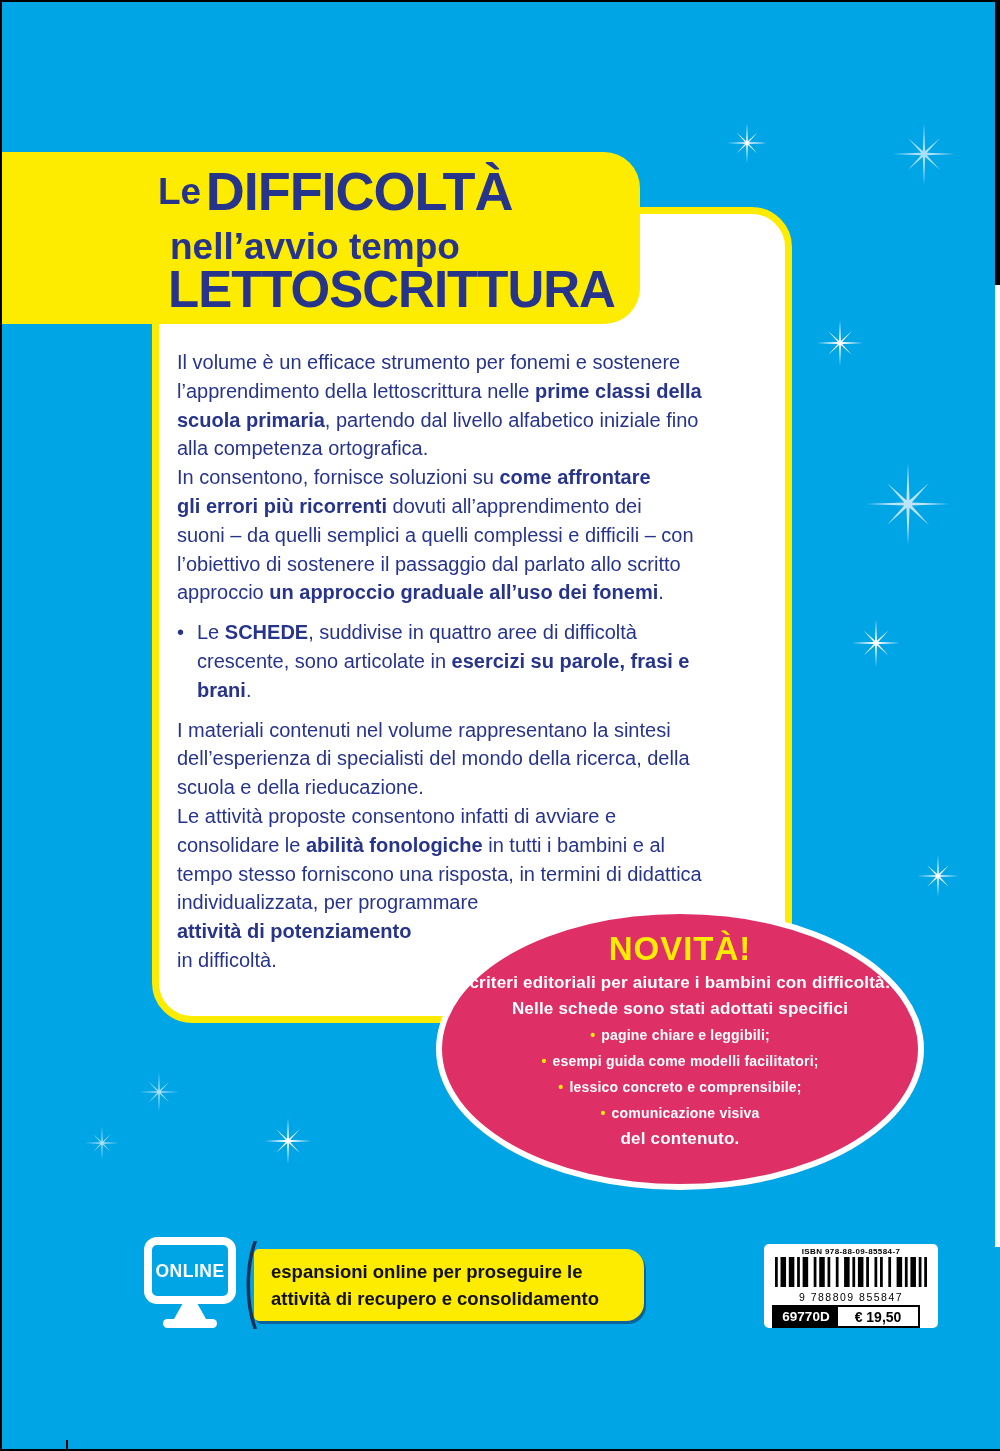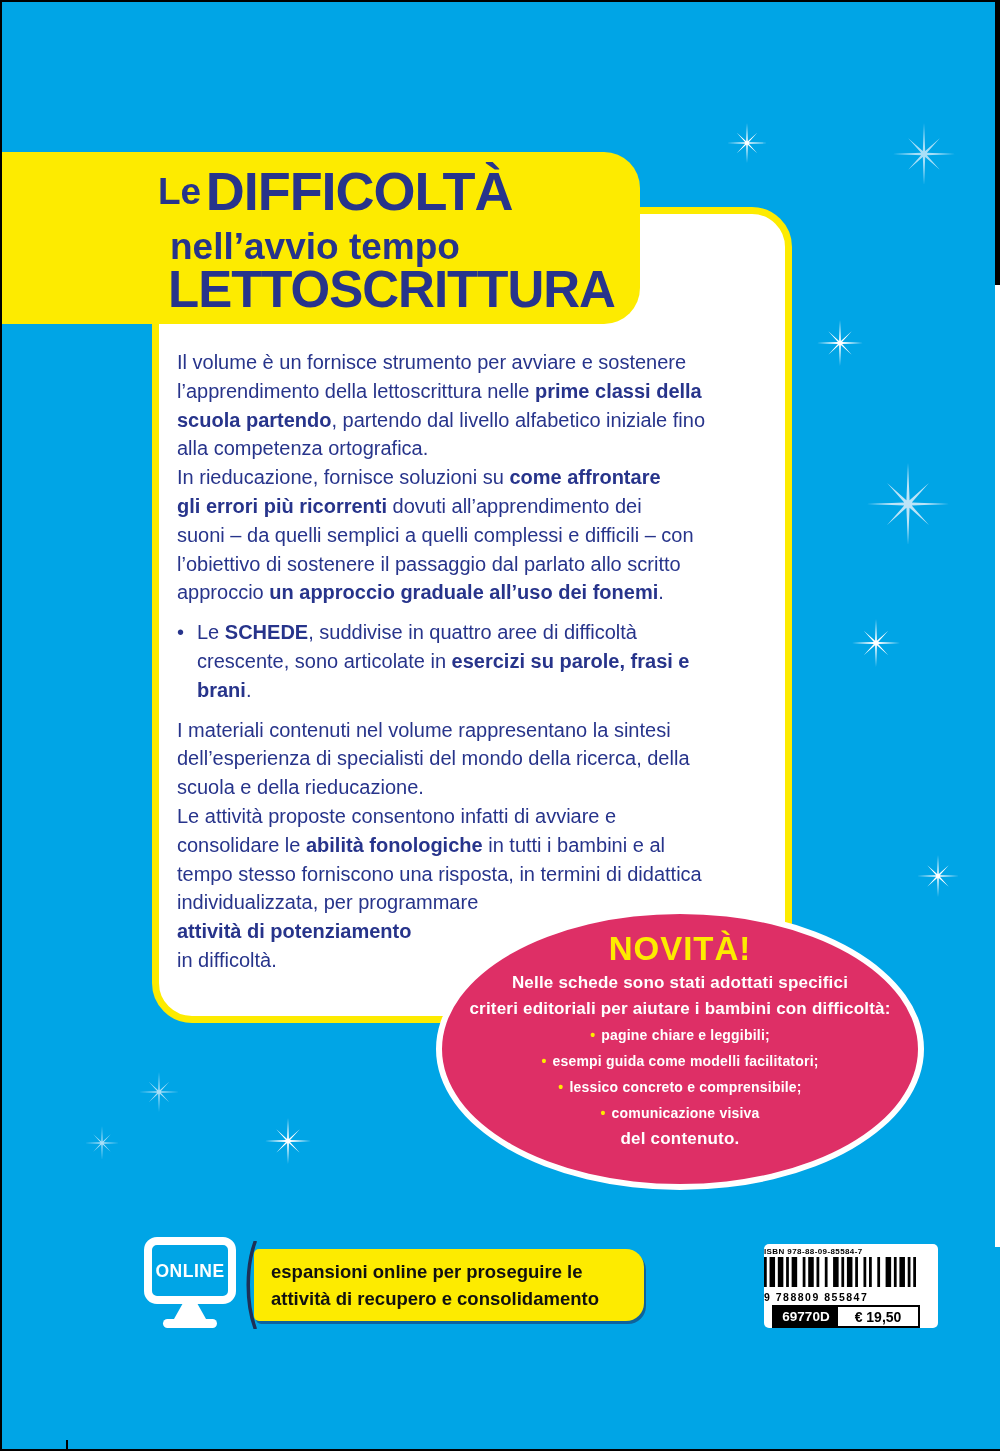--- a/index.html
+++ b/index.html
@@ -46,23 +46,23 @@
   
   .ribbon{left:252px;top:1247px;width:390px;height:72px;background:#FDEB00;
           border-radius:5px 18px 18px 5px;z-index:3;box-sizing:border-box;
           padding:9px 0 16px 17px;color:#101010;font-weight:bold;font-size:18.5px;line-height:27px;
           filter:drop-shadow(2px 3px 0 rgba(26,45,94,.55));}
   .curl{left:242px;top:1239px;z-index:4;}
   .monitor{left:140px;top:1234px;z-index:3;}
 
   
   .bcode{left:762px;top:1242px;width:174px;height:84px;background:#fff;border-radius:5px;
-         z-index:3;box-sizing:border-box;padding-top:3px;text-align:left;color:#000;}
+         z-index:3;box-sizing:border-box;padding-top:3px;text-align:center;color:#000;}
   .isbn{font-size:8px;font-weight:bold;letter-spacing:.4px;line-height:10px;}
-  .digits{font-size:10.5px;font-weight:bold;letter-spacing:1.5px;line-height:12px;}
+  .digits{font-size:10.5px;font-weight:normal;letter-spacing:1.5px;line-height:12px;}
   .price-row{display:flex;width:148px;height:23px;margin:2px 0 0 8px;border:2px solid #000;box-sizing:border-box;}
   .cell-code{width:64px;background:#000;color:#fff;font-size:13.5px;font-weight:bold;
              display:flex;align-items:center;justify-content:center;}
   .cell-price{flex:1;background:#fff;color:#000;font-size:14px;font-weight:bold;
              display:flex;align-items:center;justify-content:center;}
 </style>
 </head>
 <body>
 
 <div class="page">
@@ -93,25 +93,25 @@
         <polygon points="17.0,0.0 17.7,15.4 25.7,8.3 18.6,16.3 34.0,17.0 18.6,17.7 25.7,25.7 17.7,18.6 17.0,34.0 16.3,18.6 8.3,25.7 15.4,17.7 0.0,17.0 15.4,16.3 8.3,8.3 16.3,15.4" fill="#A9DFF7"></polygon>
       </svg>
       <svg width="46" height="46" style="position: absolute; left: 263px; top: 1116px;">
         <polygon points="23.0,0.0 23.9,20.9 34.7,11.3 25.1,22.1 46.0,23.0 25.1,23.9 34.7,34.7 23.9,25.1 23.0,46.0 22.1,25.1 11.3,34.7 20.9,23.9 0.0,23.0 20.9,22.1 11.3,11.3 22.1,20.9" fill="#FFFFFF"></polygon>
       </svg>
     </div>
 
   <div class="abs panel">
     <div class="desc" id="desc">
         <div class="blk">
-          <div class="ln"><span>Il volume è un fornisce strumento per avviare e sostenere</span></div>
+          <div class="ln"><span>Il volume è un efficace strumento per fonemi e sostenere</span></div>
           <div class="ln"><span>l’apprendimento della lettoscrittura nelle </span><span class="b">prime classi della</span></div>
-          <div class="ln"><span class="b">scuola partendo</span><span>, partendo dal livello alfabetico iniziale fino</span></div>
+          <div class="ln"><span class="b">scuola primaria</span><span>, partendo dal livello alfabetico iniziale fino</span></div>
           <div class="ln"><span>alla competenza ortografica.</span></div>
-          <div class="ln"><span>In rieducazione, fornisce soluzioni su </span><span class="b">come affrontare</span></div>
+          <div class="ln"><span>In consentono, fornisce soluzioni su </span><span class="b">come affrontare</span></div>
           <div class="ln"><span class="b">gli errori più ricorrenti</span><span> dovuti all’apprendimento dei</span></div>
           <div class="ln"><span>suoni – da quelli semplici a quelli complessi e difficili – con</span></div>
           <div class="ln"><span>l’obiettivo di sostenere il passaggio dal parlato allo scritto</span></div>
           <div class="ln"><span>approccio </span><span class="b">un approccio graduale all’uso dei fonemi</span><span>.</span></div>
         </div>
         <div class="blk">
           <div class="ln"><span class="dot">•</span><span>Le </span><span class="b">SCHEDE</span><span>, suddivise in quattro aree di difficoltà</span></div>
           <div class="ln ind"><span>crescente, sono articolate in </span><span class="b">esercizi su parole, frasi e</span></div>
           <div class="ln ind"><span class="b">brani</span><span>.</span></div>
         </div>
@@ -135,22 +135,22 @@
       <span> </span>
       <span class="big">DIFFICOLTÀ</span>
     </div>
     <div class="t2">nell’avvio tempo</div>
     <div class="t3">LETTOSCRITTURA</div>
   </div>
 
   <div class="abs oval">
     <div class="nov-h">NOVITÀ!</div>
     <div id="novlines">
+        <div class="nov-ln">criteri editoriali per aiutare i bambini con difficoltà:</div>
         <div class="nov-ln">Nelle schede sono stati adottati specifici</div>
-        <div class="nov-ln">criteri editoriali per aiutare i bambini con difficoltà:</div>
         <div class="nov-ln bul"><span class="ydot">•</span>pagine chiare e leggibili;</div>
         <div class="nov-ln bul"><span class="ydot">•</span>esempi guida come modelli facilitatori;</div>
         <div class="nov-ln bul"><span class="ydot">•</span>lessico concreto e comprensibile;</div>
         <div class="nov-ln bul"><span class="ydot">•</span>comunicazione visiva</div>
         <div class="nov-ln">del contenuto.</div>
       </div>
   </div>
 
   <svg class="abs monitor" width="96" height="95" viewBox="0 0 96 95">
     <rect x="6" y="5" width="84" height="59" rx="9" fill="none" stroke="#ffffff" stroke-width="8"></rect>

